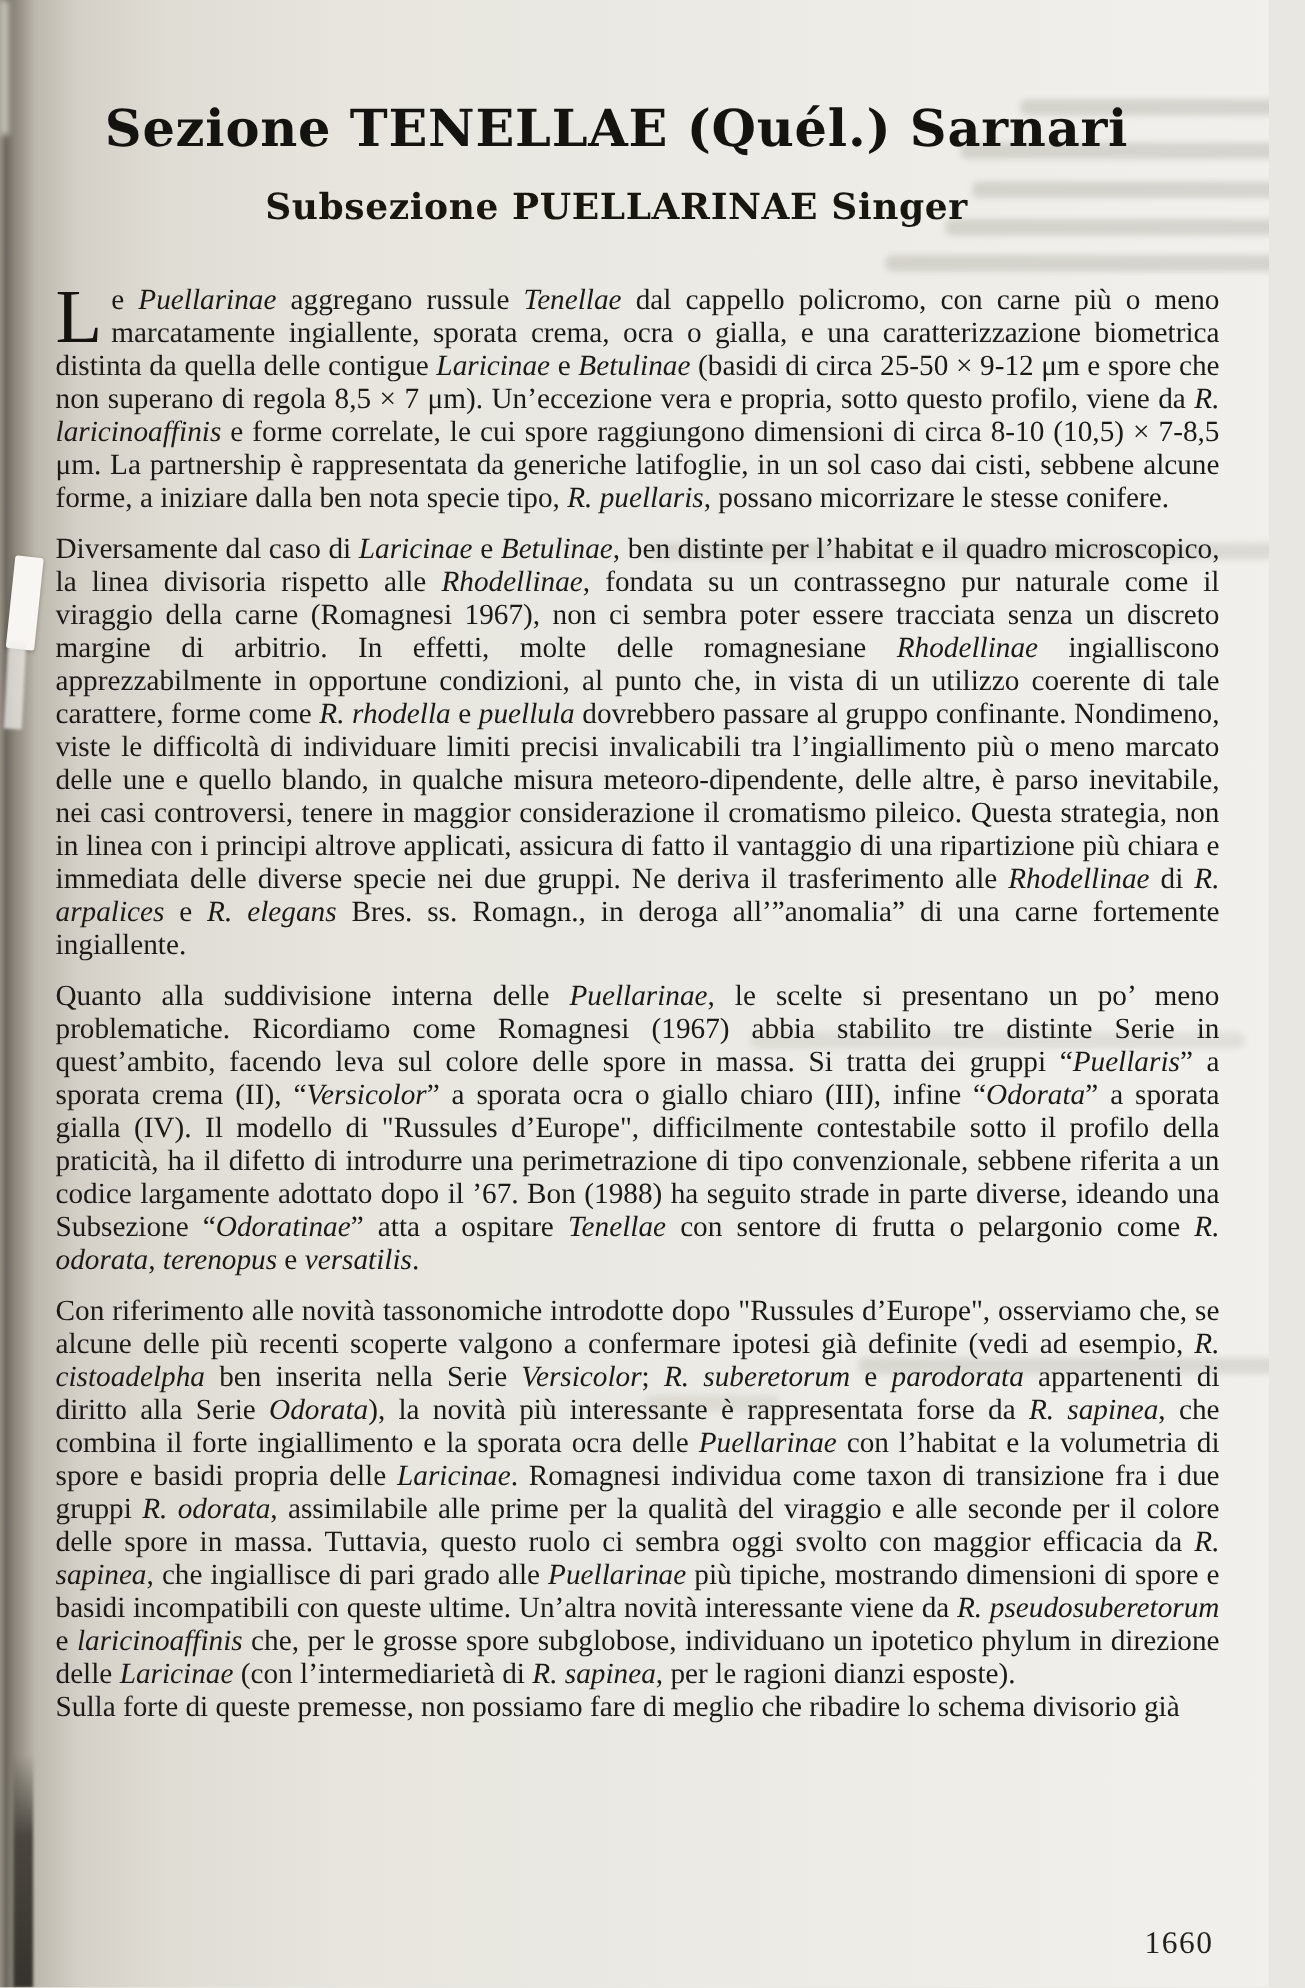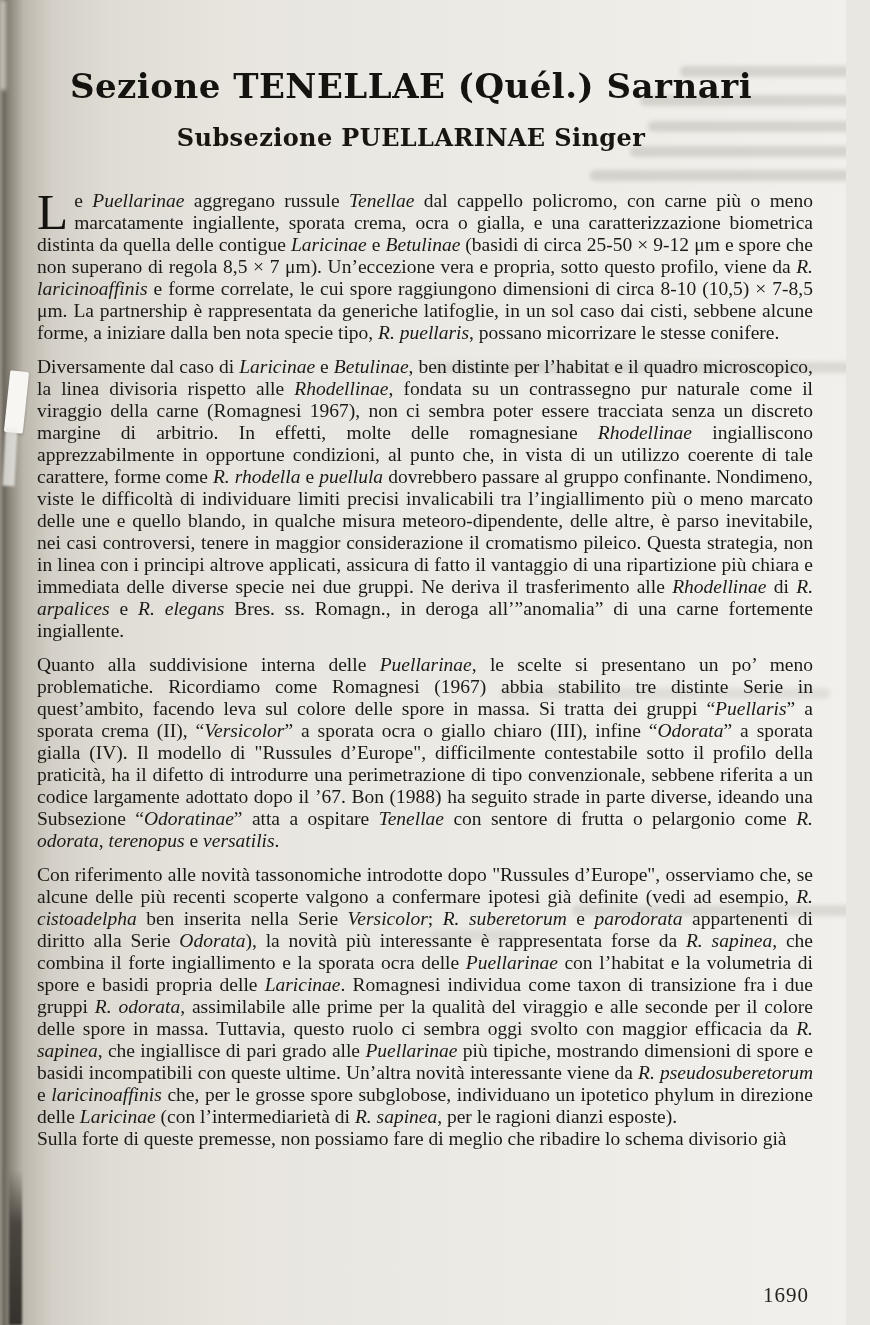--- a/index.html
+++ b/index.html
@@ -94,15 +94,15 @@
   </div>
 
   <div class="body-text">
       <p><span class="dropcap">L</span><span>e </span><i>Puellarinae</i><span> aggregano russule </span><i>Tenellae</i><span> dal cappello policromo, con carne più o meno marcatamente ingiallente, sporata crema, ocra o gialla, e una caratterizzazione biometrica distinta da quella delle contigue </span><i>Laricinae</i><span> e </span><i>Betulinae</i><span> (basidi di circa 25-50 × 9-12 μm e spore che non superano di regola 8,5 × 7 μm). Un’eccezione vera e propria, sotto questo profilo, viene da </span><i>R. laricinoaffinis</i><span> e forme correlate, le cui spore raggiungono dimensioni di circa 8-10 (10,5) × 7-8,5 μm. La partnership è rappresentata da generiche latifoglie, in un sol caso dai cisti, sebbene alcune forme, a iniziare dalla ben nota specie tipo, </span><i>R. puellaris</i><span>, possano micorrizare le stesse conifere.</span></p>
       <p><span>Diversamente dal caso di </span><i>Laricinae</i><span> e </span><i>Betulinae</i><span>, ben distinte per l’habitat e il quadro microscopico, la linea divisoria rispetto alle </span><i>Rhodellinae</i><span>, fondata su un contrassegno pur naturale come il viraggio della carne (Romagnesi 1967), non ci sembra poter essere tracciata senza un discreto margine di arbitrio. In effetti, molte delle romagnesiane </span><i>Rhodellinae</i><span> ingialliscono apprezzabilmente in opportune condizioni, al punto che, in vista di un utilizzo coerente di tale carattere, forme come </span><i>R. rhodella</i><span> e </span><i>puellula</i><span> dovrebbero passare al gruppo confinante. Nondimeno, viste le difficoltà di individuare limiti precisi invalicabili tra l’ingiallimento più o meno marcato delle une e quello blando, in qualche misura meteoro-dipendente, delle altre, è parso inevitabile, nei casi controversi, tenere in maggior considerazione il cromatismo pileico. Questa strategia, non in linea con i principi altrove applicati, assicura di fatto il vantaggio di una ripartizione più chiara e immediata delle diverse specie nei due gruppi. Ne deriva il trasferimento alle </span><i>Rhodellinae</i><span> di </span><i>R. arpalices</i><span> e </span><i>R. elegans</i><span> Bres. ss. Romagn., in deroga all’”anomalia” di una carne fortemente ingiallente.</span></p>
       <p><span>Quanto alla suddivisione interna delle </span><i>Puellarinae</i><span>, le scelte si presentano un po’ meno problematiche. Ricordiamo come Romagnesi (1967) abbia stabilito tre distinte Serie in quest’ambito, facendo leva sul colore delle spore in massa. Si tratta dei gruppi “</span><i>Puellaris</i><span>” a sporata crema (II), “</span><i>Versicolor</i><span>” a sporata ocra o giallo chiaro (III), infine “</span><i>Odorata</i><span>” a sporata gialla (IV). Il modello di "Russules d’Europe", difficilmente contestabile sotto il profilo della praticità, ha il difetto di introdurre una perimetrazione di tipo convenzionale, sebbene riferita a un codice largamente adottato dopo il ’67. Bon (1988) ha seguito strade in parte diverse, ideando una Subsezione “</span><i>Odoratinae</i><span>” atta a ospitare </span><i>Tenellae</i><span> con sentore di frutta o pelargonio come </span><i>R. odorata</i><span>, </span><i>terenopus</i><span> e </span><i>versatilis</i><span>.</span></p>
       <p style="margin-bottom: 0px;"><span>Con riferimento alle novità tassonomiche introdotte dopo "Russules d’Europe", osserviamo che, se alcune delle più recenti scoperte valgono a confermare ipotesi già definite (vedi ad esempio, </span><i>R. cistoadelpha</i><span> ben inserita nella Serie </span><i>Versicolor</i><span>; </span><i>R. suberetorum</i><span> e </span><i>parodorata</i><span> appartenenti di diritto alla Serie </span><i>Odorata</i><span>), la novità più interessante è rappresentata forse da </span><i>R. sapinea</i><span>, che combina il forte ingiallimento e la sporata ocra delle </span><i>Puellarinae</i><span> con l’habitat e la volumetria di spore e basidi propria delle </span><i>Laricinae</i><span>. Romagnesi individua come taxon di transizione fra i due gruppi </span><i>R. odorata</i><span>, assimilabile alle prime per la qualità del viraggio e alle seconde per il colore delle spore in massa. Tuttavia, questo ruolo ci sembra oggi svolto con maggior efficacia da </span><i>R. sapinea</i><span>, che ingiallisce di pari grado alle </span><i>Puellarinae</i><span> più tipiche, mostrando dimensioni di spore e basidi incompatibili con queste ultime. Un’altra novità interessante viene da </span><i>R. pseudosuberetorum</i><span> e </span><i>laricinoaffinis</i><span> che, per le grosse spore subglobose, individuano un ipotetico phylum in direzione delle </span><i>Laricinae</i><span> (con l’intermediarietà di </span><i>R. sapinea</i><span>, per le ragioni dianzi esposte).</span></p>
       <p><span>Sulla forte di queste premesse, non possiamo fare di meglio che ribadire lo schema divisorio già</span></p>
     </div>
 
-  <div class="page-number">1690</div>
+  <div class="page-number">1660</div>
 
 </div>
 
 </body></html>

